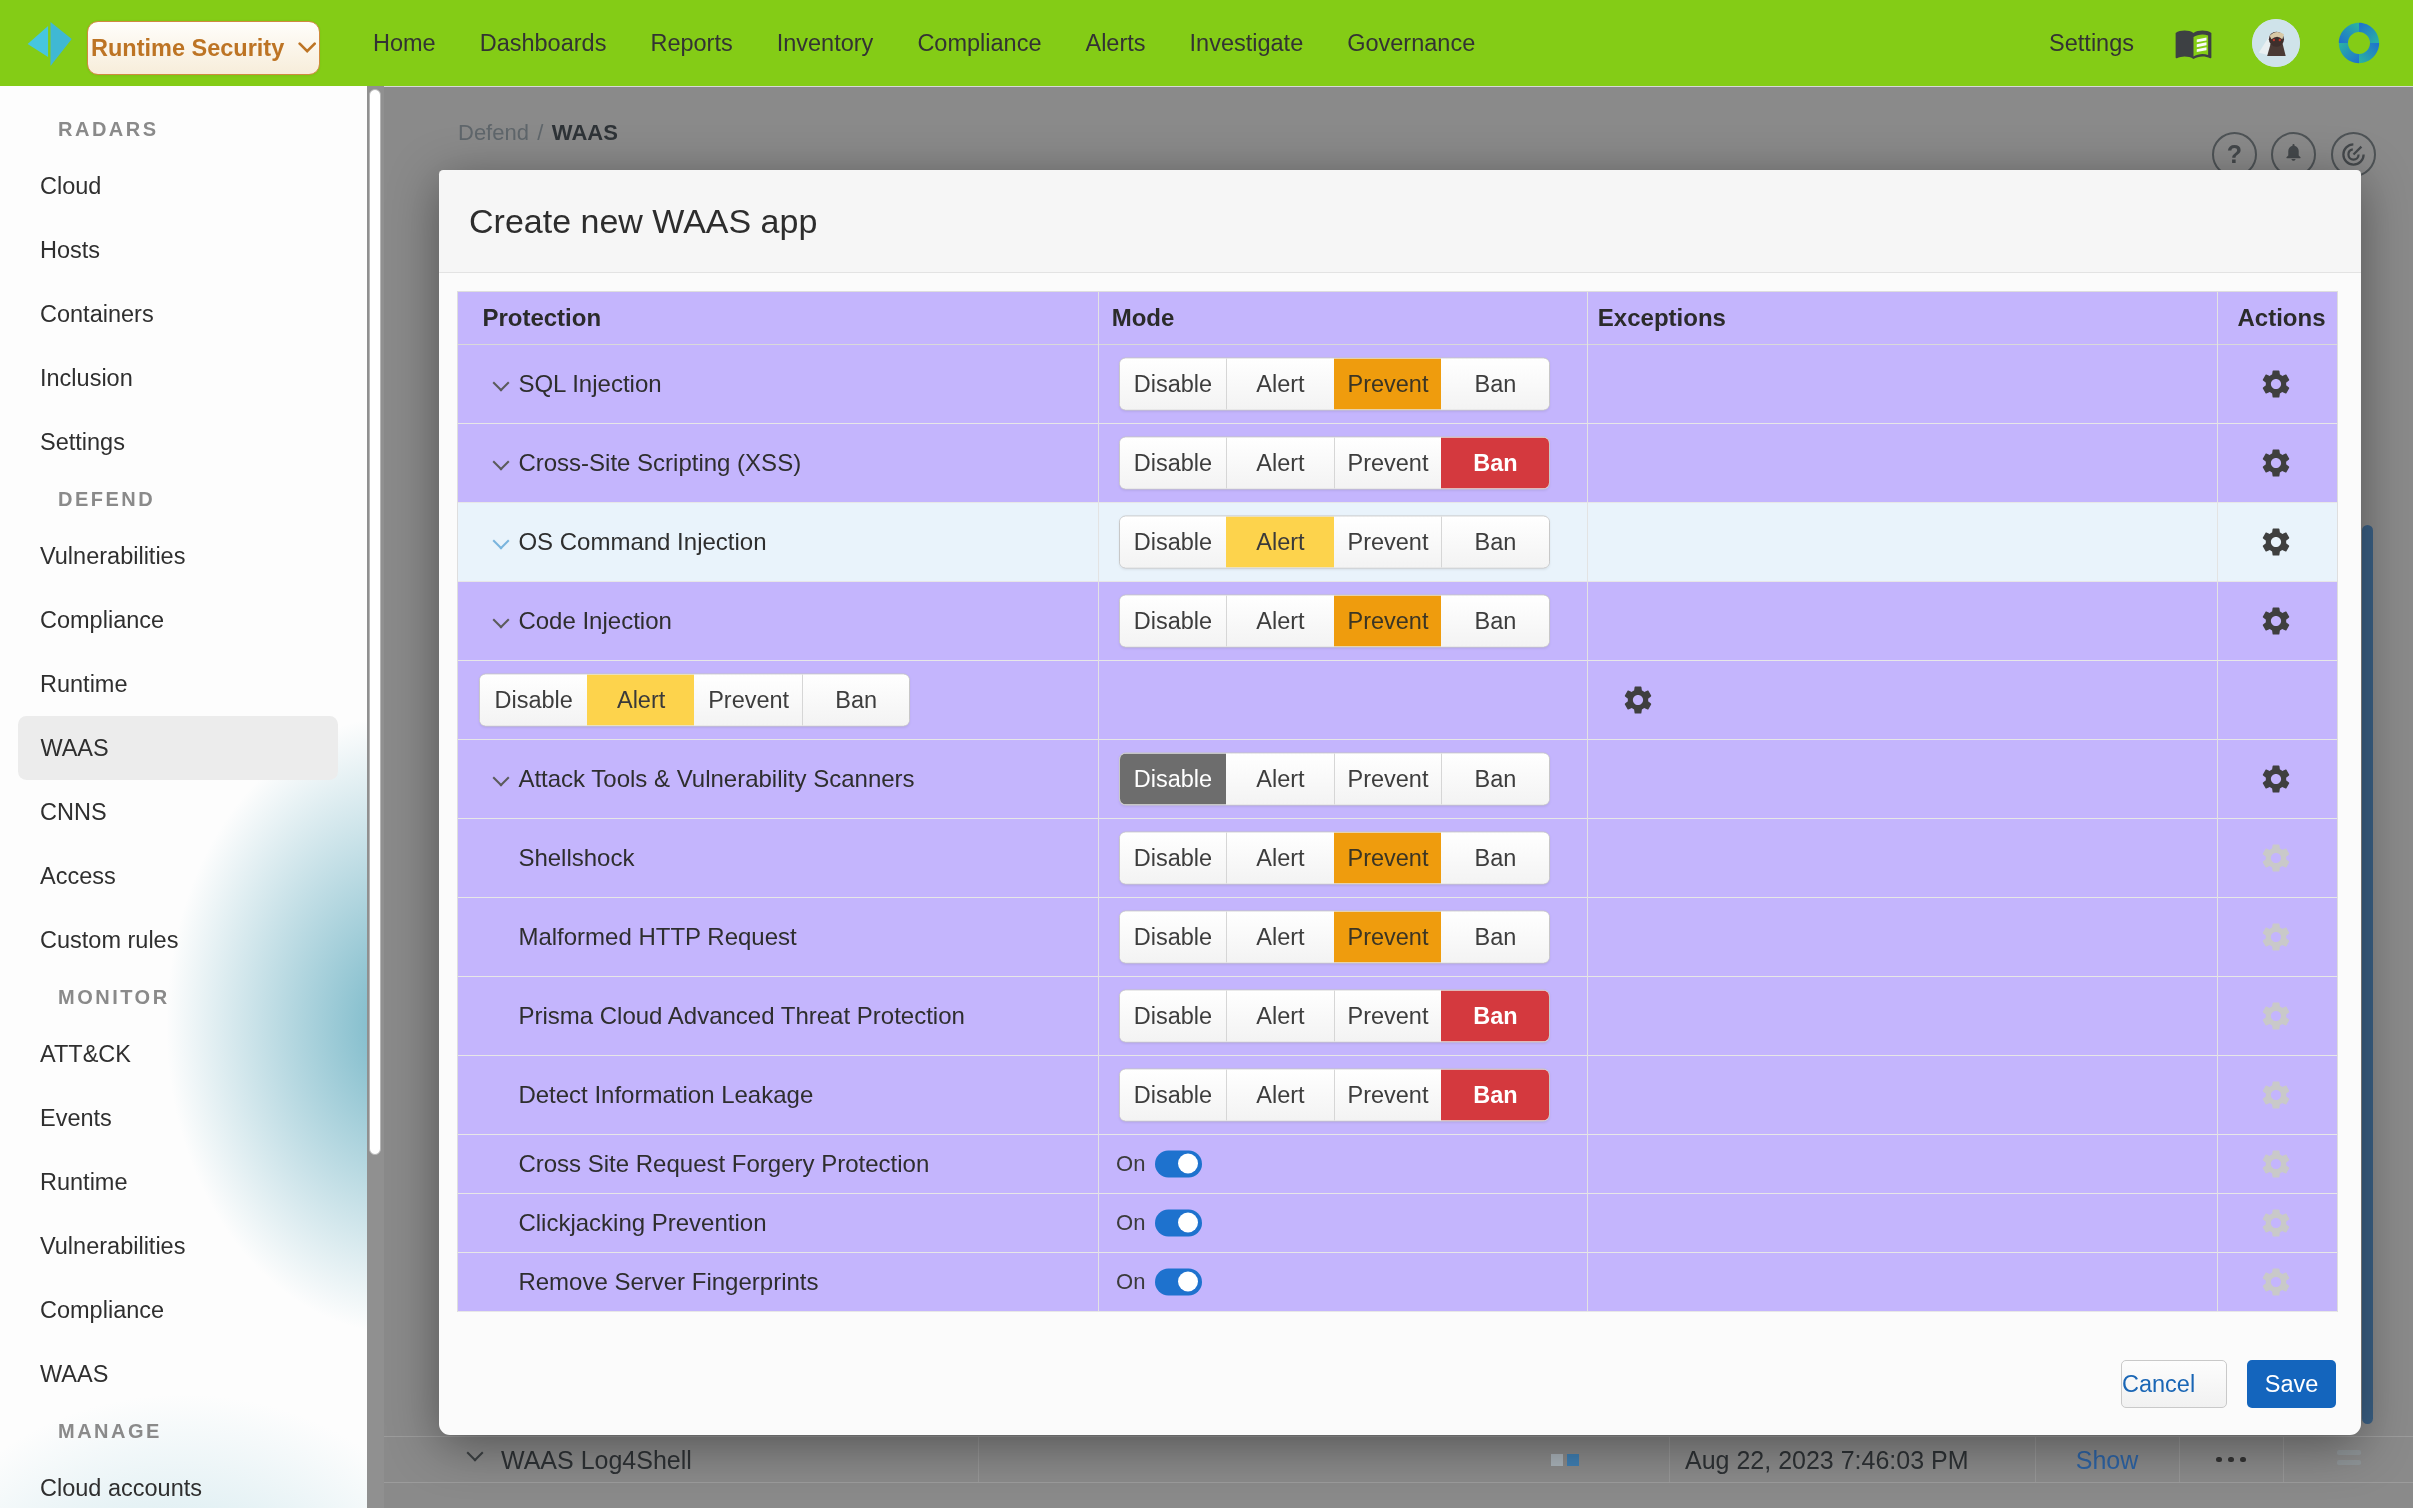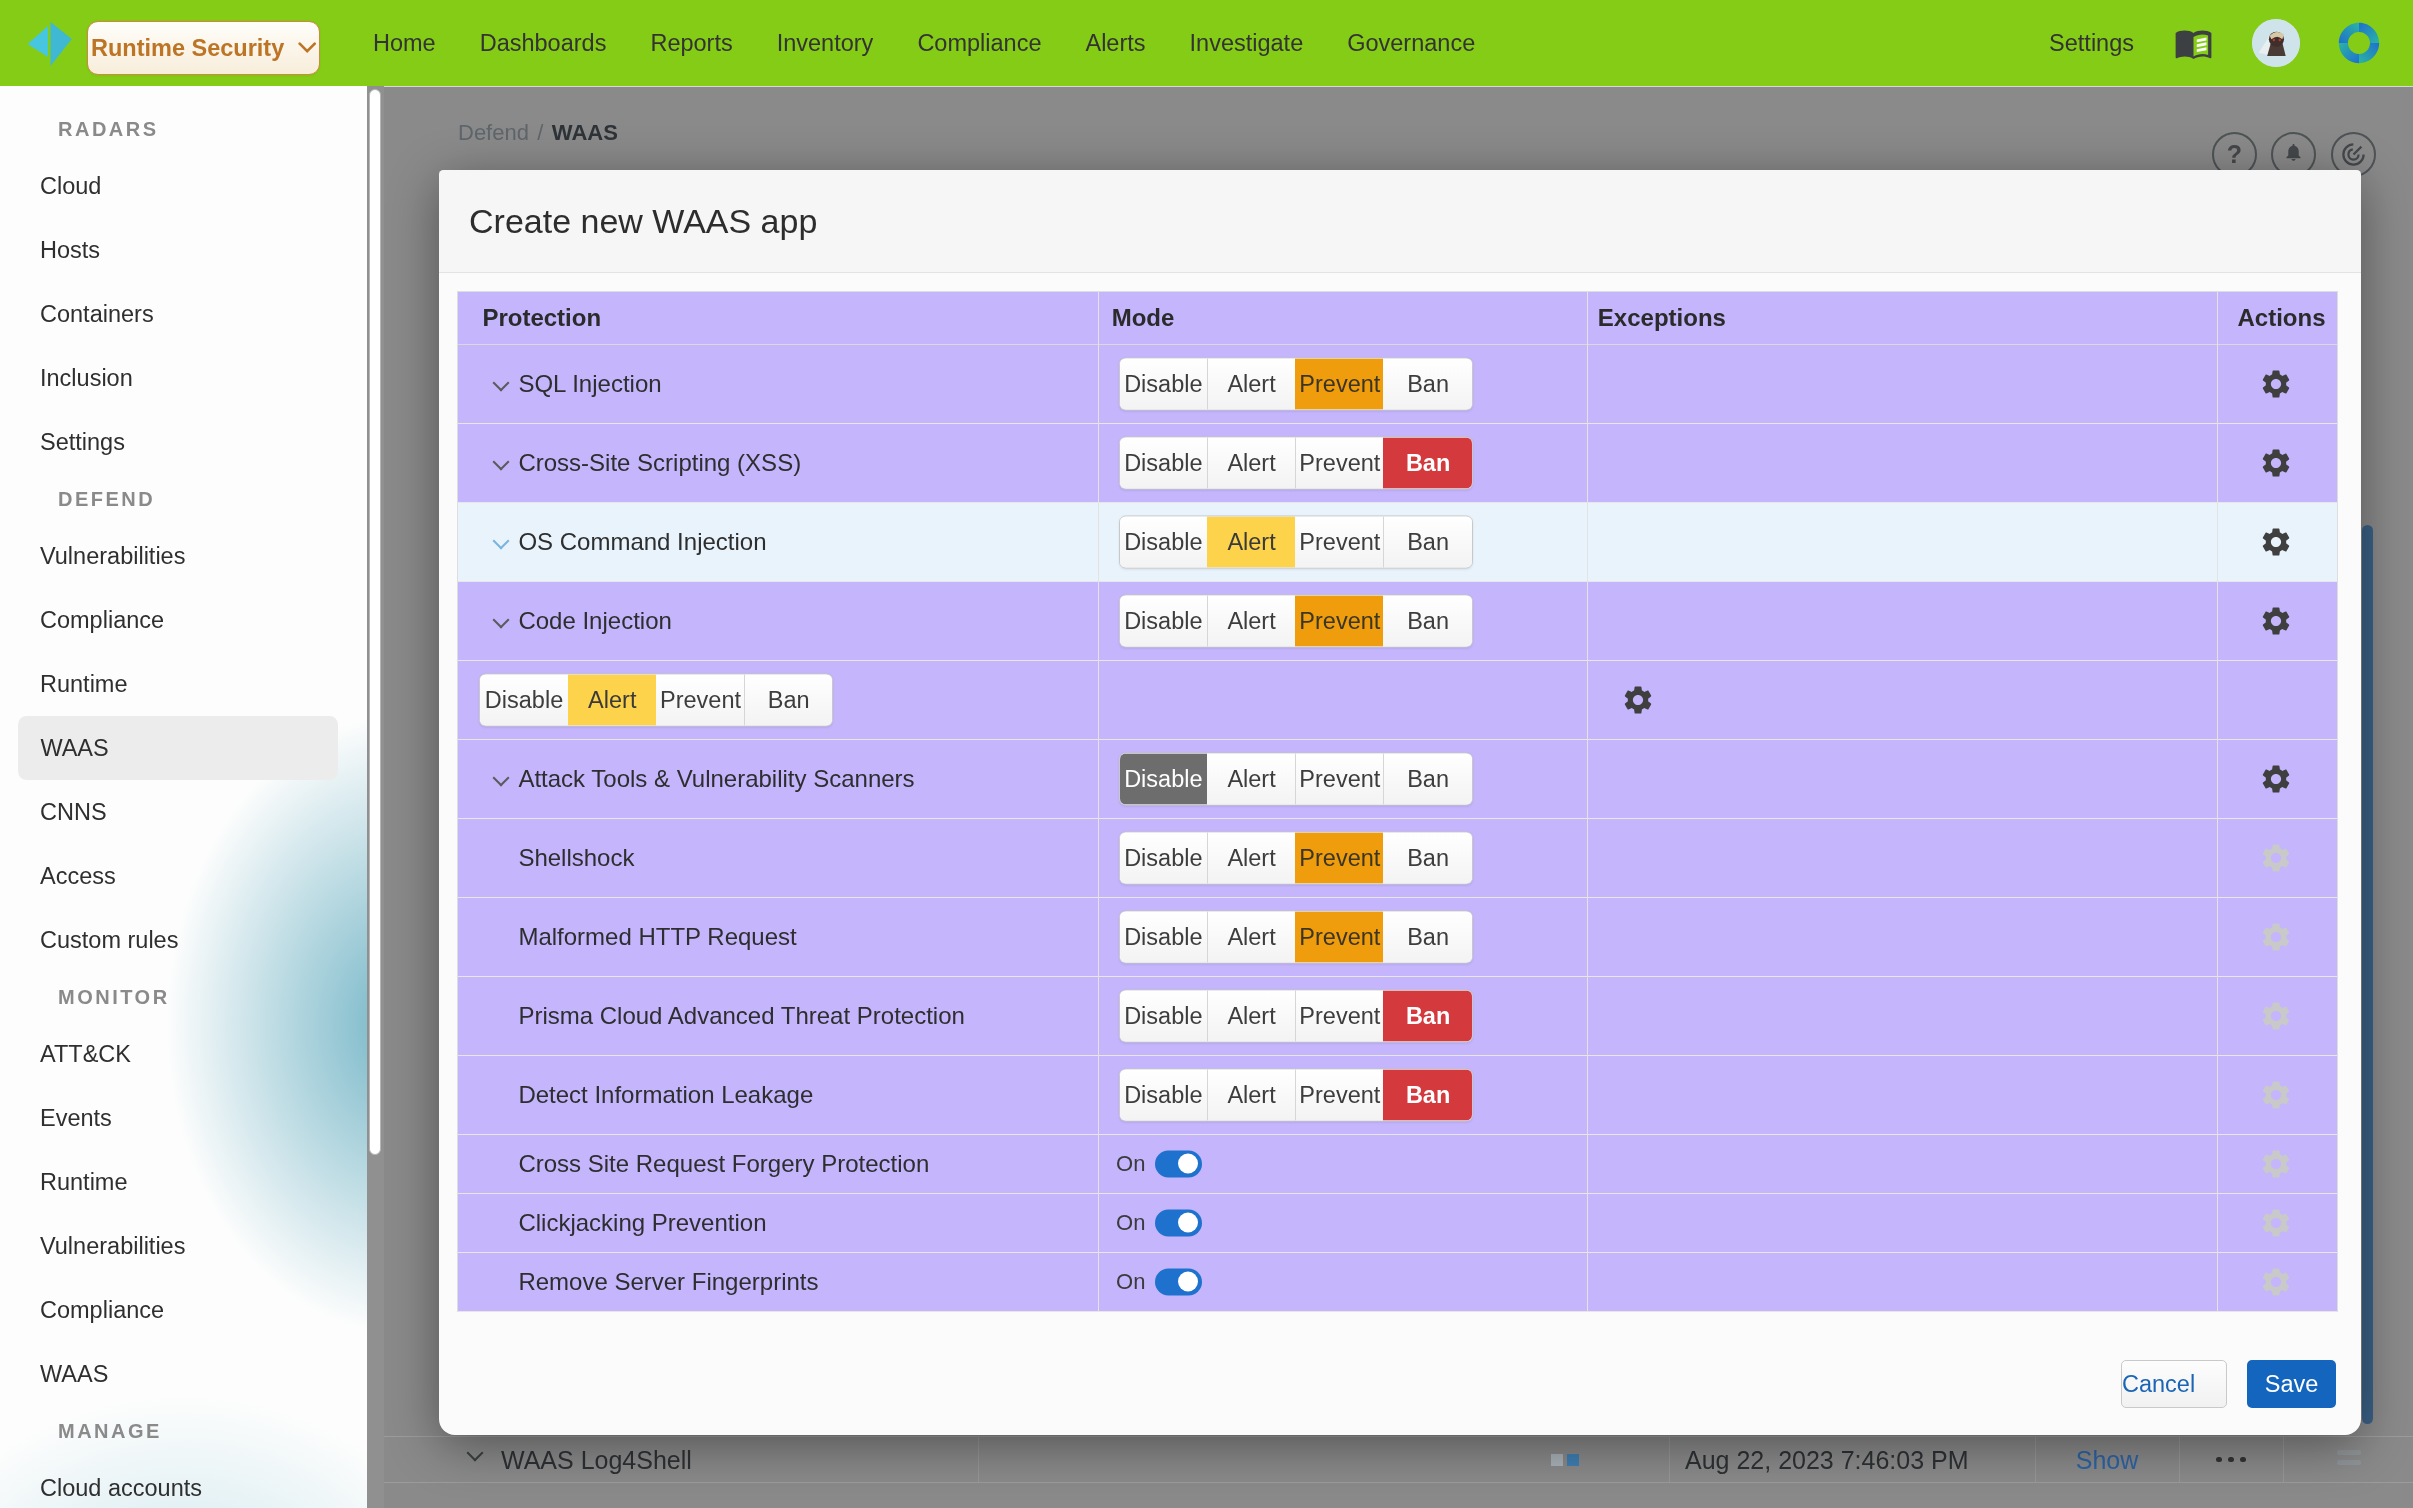--- a/index.html
+++ b/index.html
@@ -50,42 +50,42 @@
   #br-date{position:absolute;left:1301px;top:50%;transform:translateY(-50%);}
   #br-show{position:absolute;left:1651px;width:144px;text-align:center;top:50%;transform:translateY(-50%);
     color:#2d63a4;font-weight:500;cursor:pointer;}
   #br-dots{position:absolute;left:1795px;width:104px;top:50%;transform:translateY(-50%);display:flex;
     justify-content:center;gap:5.9px;}
   #br-dots i{width:5.9px;height:5.9px;border-radius:50%;background:#333;}
   #br-burger{position:absolute;left:1953px;top:13.4px;display:flex;flex-direction:column;gap:5.9px;cursor:pointer;}
   #br-burger i{width:23.5px;height:4.2px;background:#8f9598;border-radius:1.7px;}
   
   #modal{position:absolute;left:439px;top:170px;width:1922px;height:1265px;background:#fbfbfb;
-    border-radius:16px;box-shadow:0 10px 50px rgba(0,0,0,.4);z-index:20;}
+    border-radius:11px;box-shadow:0 10px 50px rgba(0,0,0,.4);z-index:20;}
   #modal-header{position:absolute;left:0;top:0;right:0;height:102px;background:#f6f6f6;
     border-bottom:0.8px solid #e3e3e3;border-radius:4.2px 4.2px 0 0;display:flex;align-items:center;
     padding-left:30px;font-size:34px;color:#2d2d2d;}
   #waas-table{position:absolute;left:18.4px;top:121px;width:1881px;height:1021px;background:#c4b5fd;
     border:0.8px solid #dedede;box-sizing:border-box;}
   .colline{position:absolute;top:0;bottom:0;width:0.8px;background:#e3e3e3;z-index:2;}
   #t-header{display:flex;height:53px;border-bottom:0.8px solid #d9d9d9;align-items:center;box-sizing:border-box;}
   #t-header div{font-size:24px;font-weight:700;color:#2b2b2b;box-sizing:border-box;}
   .h-prot{width:640px;padding-left:24px;}.h-mode{width:489px;padding-left:14px;}
   .h-exc{width:630px;padding-left:11.7px;}.h-act{width:122px;padding-left:22px;}
   .t-row{display:flex;height:79px;border-bottom:0.8px solid #e7e7e7;box-sizing:border-box;position:relative;}
   .t-row.toggle{height:59px;}
   .t-row.hl{background:#e9f3fb;}
   .c-prot{width:640px;position:relative;height:100%;}
   .chev{position:absolute;left:37px;top:50%;width:10px;height:10px;margin-top:-7.5px;
     border-right:2.1px solid #5b5b5b;border-bottom:2.1px solid #5b5b5b;transform:rotate(45deg);cursor:pointer;}
   .chev.blue{border-color:#79b4dd;}
   .prot-label{position:absolute;left:60px;top:50%;transform:translateY(-50%);font-size:24px;color:#2e2e2e;
     white-space:nowrap;}
   .c-mode{width:489px;position:relative;height:100%;}
-  .mode-group{position:absolute;left:21px;top:50%;transform:translateY(-50%);width:354px;height:53px;
+  .mode-group{position:absolute;left:21px;top:50%;transform:translateY(-50%);width:431px;height:53px;
     border:0.8px solid #c8c8c8;border-radius:6.7px;display:flex;overflow:hidden;background:#fff;
     box-sizing:border-box;box-shadow:0 0.8px 2.5px rgba(0,0,0,.07);}
   .seg{flex:1;display:flex;align-items:center;justify-content:center;font-size:23.5px;color:#3d3d3d;
     background:linear-gradient(180deg,#ffffff,#f3f3f3);border-left:0.8px solid #d6d6d6;cursor:pointer;
     white-space:nowrap;}
   .seg:first-child{border-left:none;}
   .seg.selected{border-left-color:transparent;}
   .seg.selected + .seg{border-left-color:transparent;}
   .sel-prevent{background:#ef9c0d;color:#3b3524;}
   .sel-alert{background:#fdd34c;color:#3a3a3a;}

